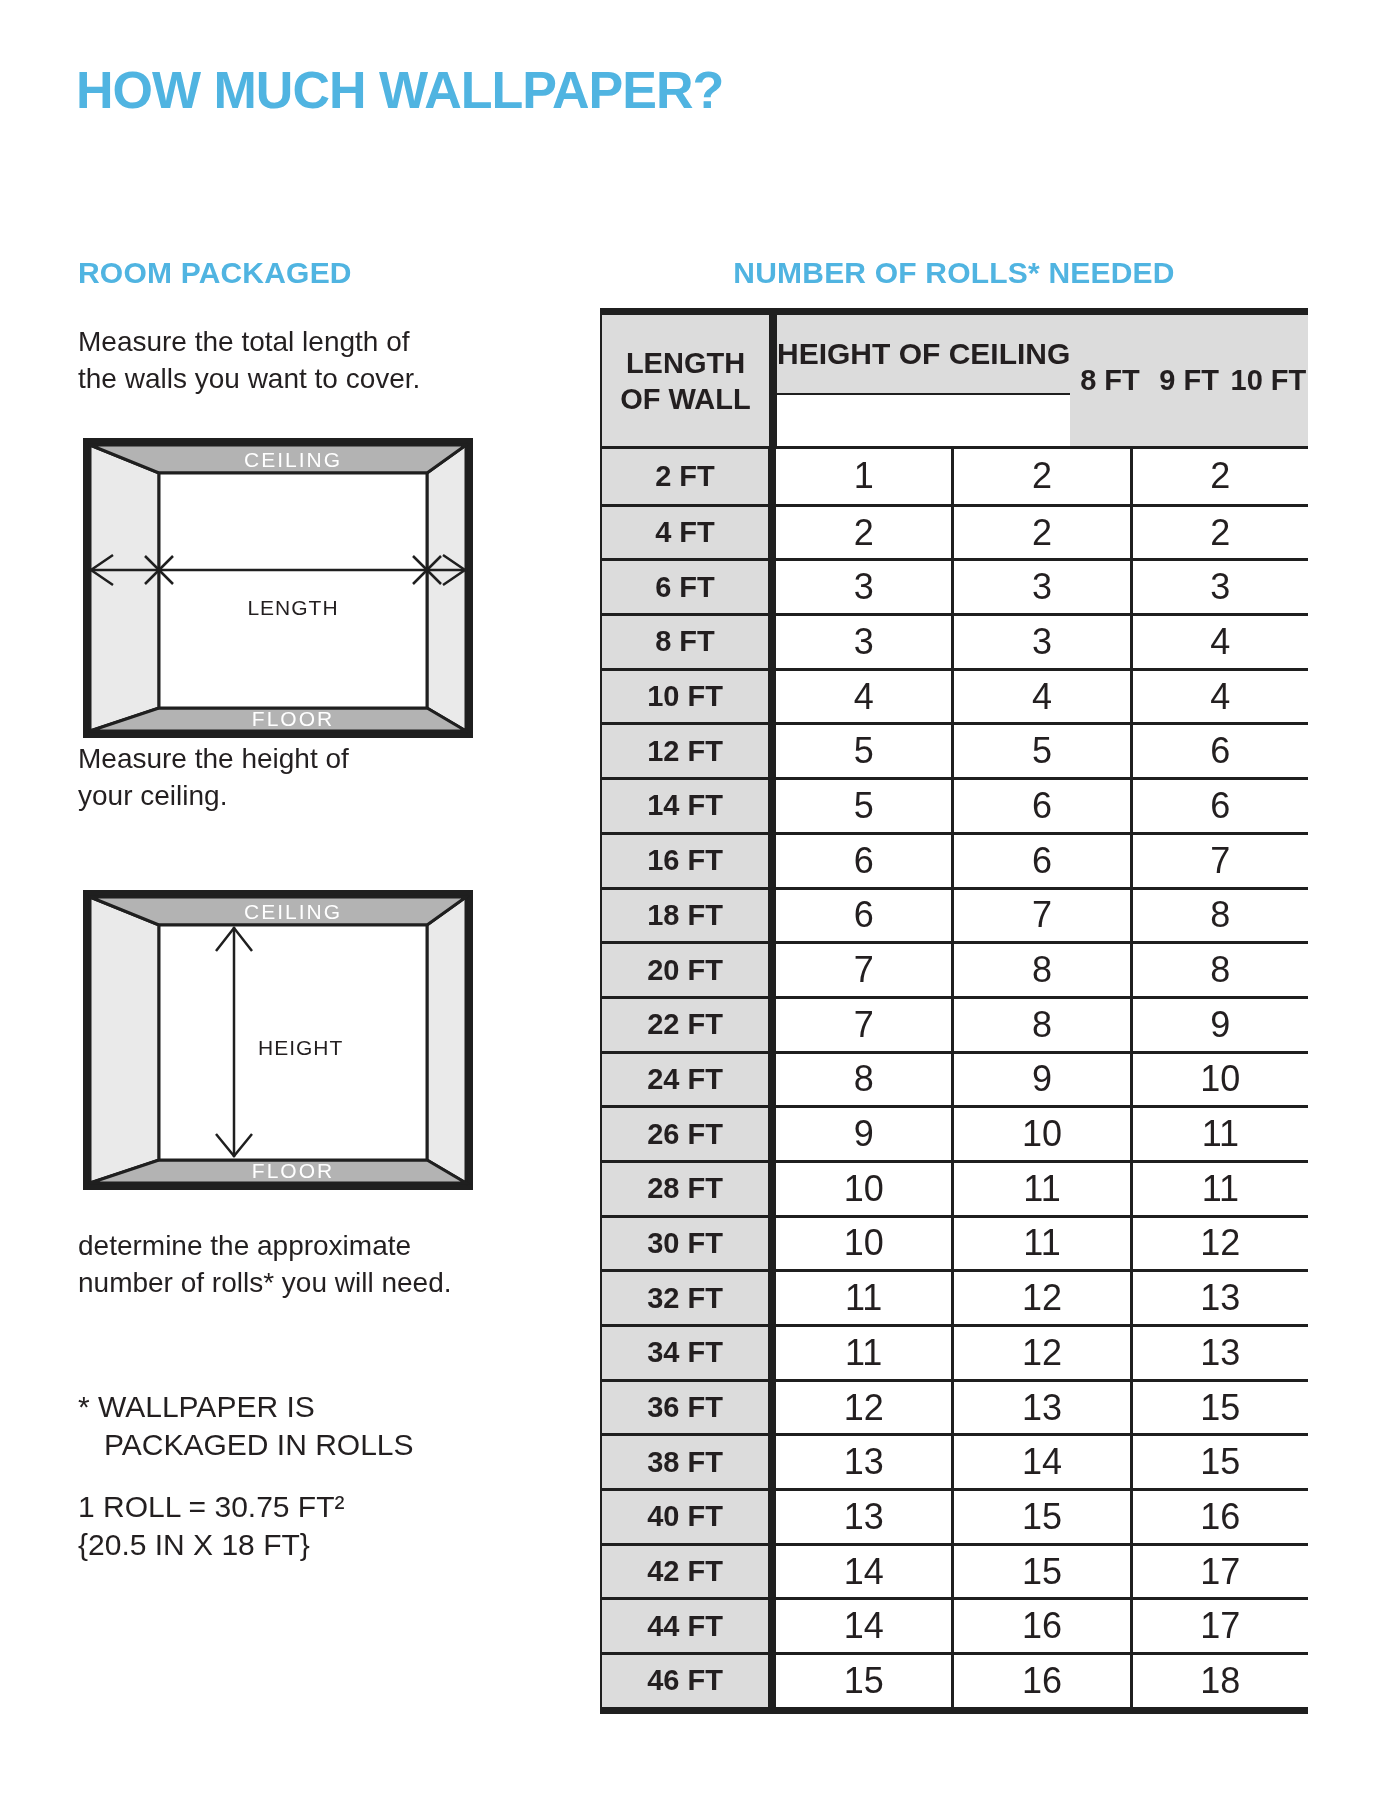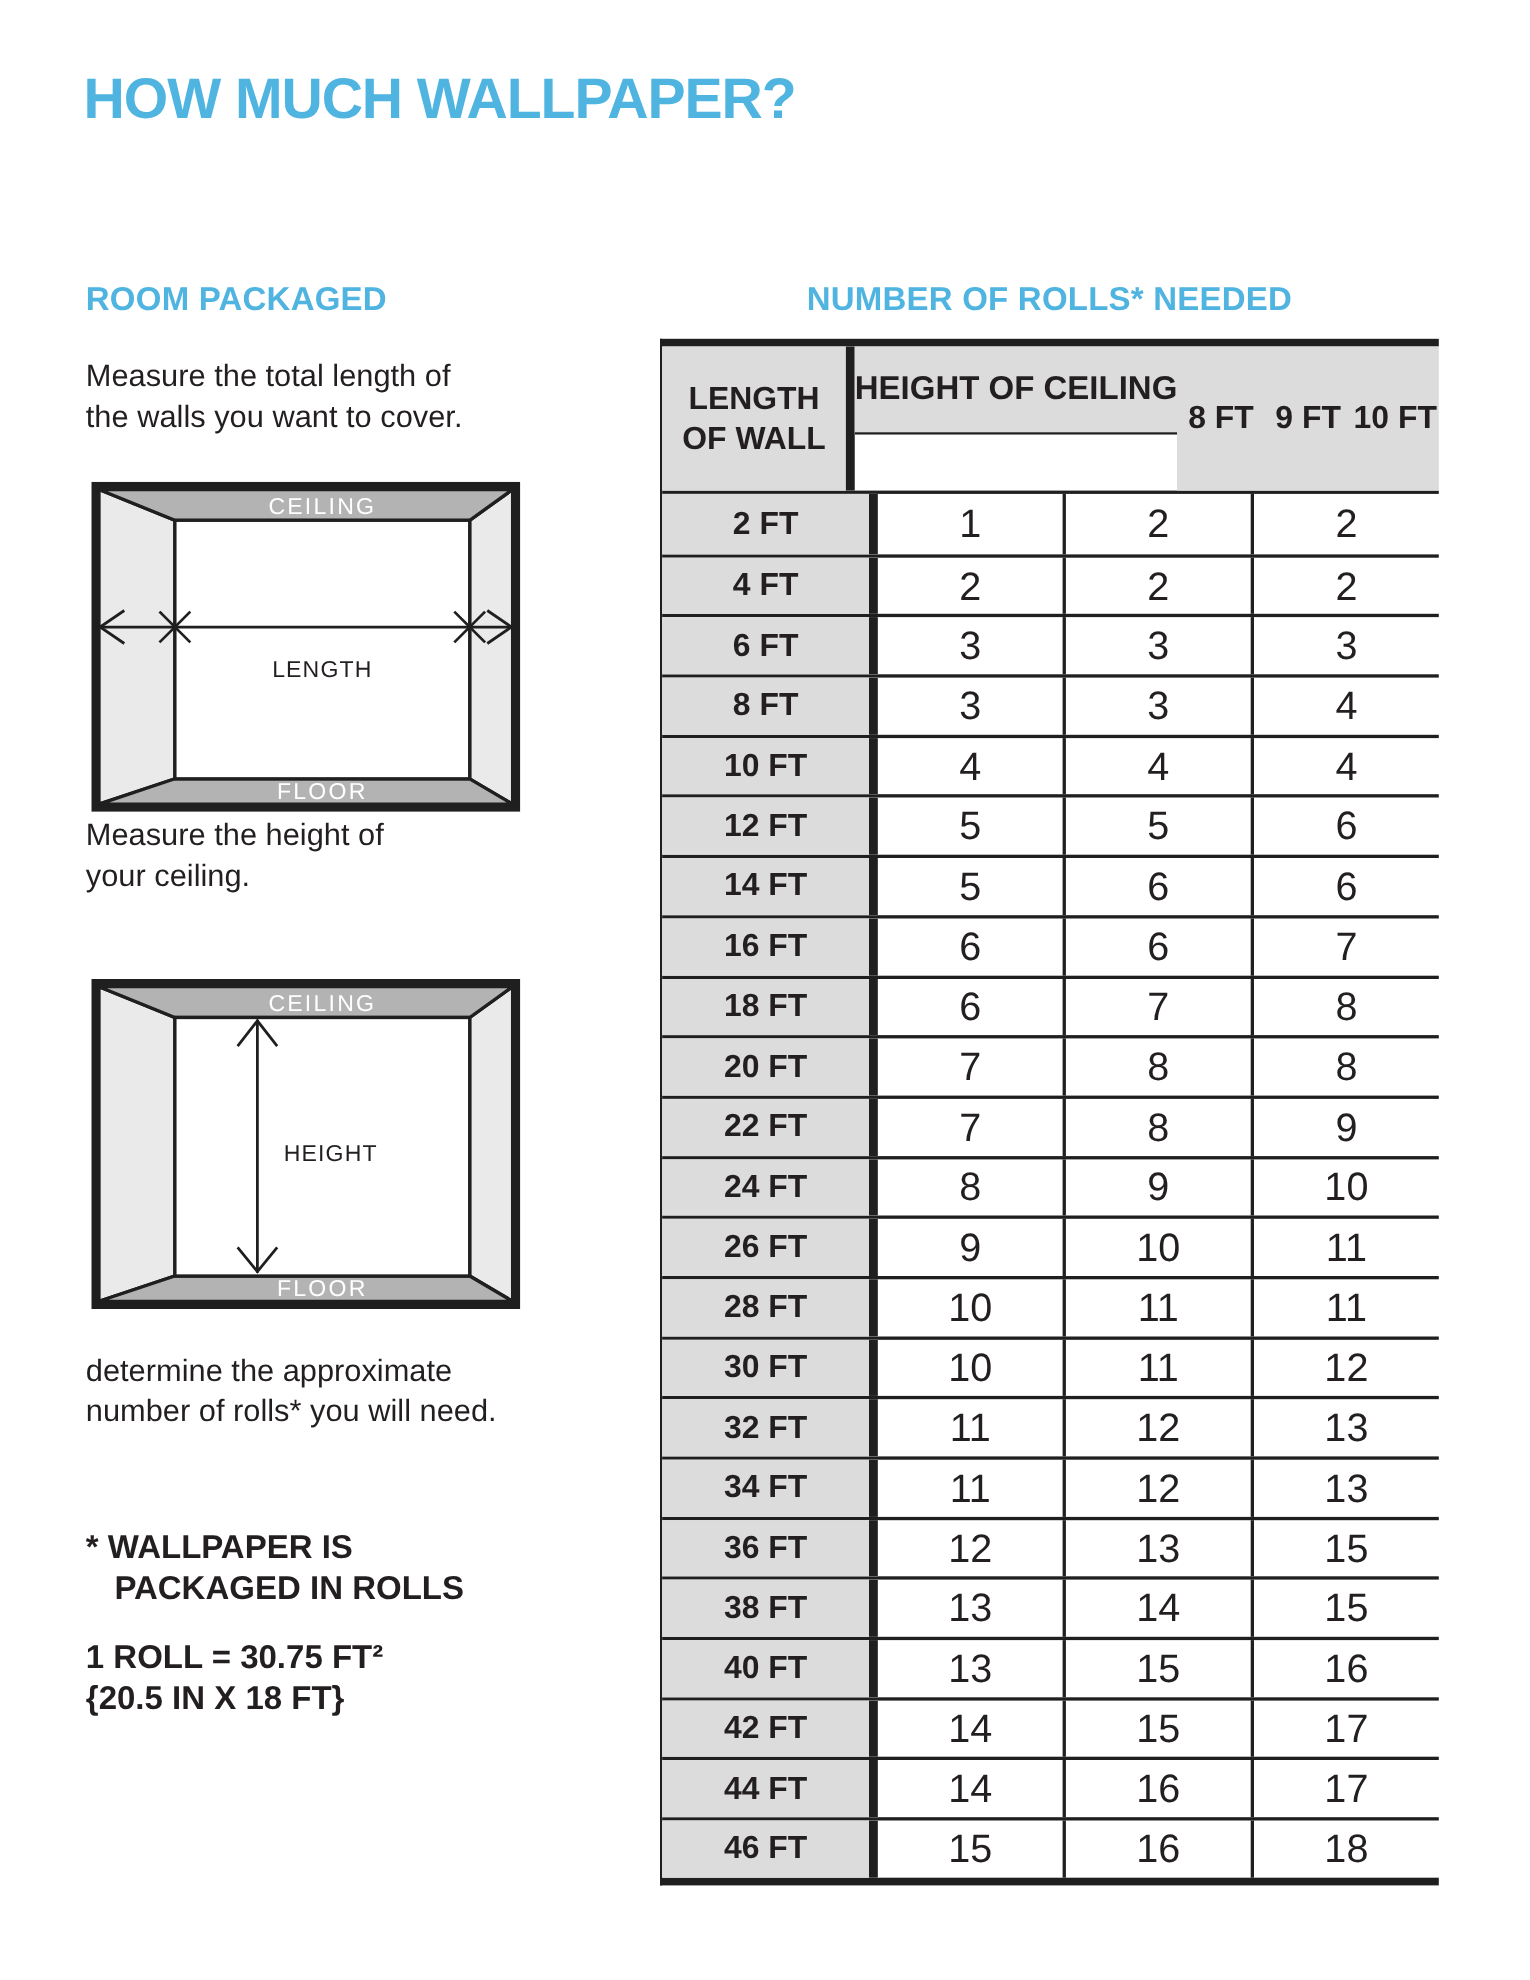--- a/index.html
+++ b/index.html
@@ -17,21 +17,21 @@
   .section-heading{
     font-size:30px;font-weight:bold;color:#50b4e1;letter-spacing:0.2px;
     white-space:nowrap;
   }
   .heading-left{left:78px;top:256px;}
   .heading-right{left:600px;top:256px;width:708px;text-align:center;}
   .para{font-size:28px;line-height:37px;color:#231f20;}
   .para1{left:78px;top:323px;}
   .para2{left:78px;top:740px;}
   .para3{left:78px;top:1227px;}
-  .bold-note{font-size:30px;font-weight:bold;line-height:38px;color:#231f20;}
+  .bold-note{font-size:30px;font-weight:normal;line-height:38px;color:#231f20;}
   .footnote{left:78px;top:1388px;}
   .footnote .indent{padding-left:26px;}
   .roll-info{left:78px;top:1488px;}
   .diagram1{left:83px;top:438px;}
   .diagram2{left:83px;top:890px;}
 
   
   .rolls-table{
     left:600px;top:308px;width:708px;box-sizing:border-box;
     border-top:7px solid #1f1f1f;
@@ -52,21 +52,21 @@
     background:#dcdcdc;display:flex;align-items:center;justify-content:center;
     font-size:30px;font-weight:bold;
   }
   .subrow{flex:1;display:flex;background:#dcdcdc;}
   .subcell{flex:1;display:flex;align-items:center;justify-content:center;
     font-size:29px;font-weight:bold;}
   .tbody{}
   .trow{display:flex;height:54.7px;box-sizing:border-box;}
   .trow + .trow{border-top:3px solid #1f1f1f;}
   .trow .tlabel{
-    width:196px;box-sizing:border-box;border-right:8px solid #1f1f1f;
+    width:174px;box-sizing:border-box;border-right:8px solid #1f1f1f;
     background:#dcdcdc;display:flex;align-items:center;justify-content:center;
     font-size:29px;font-weight:bold;
   }
   .trow .tcell{
     flex:1 1 0;display:flex;align-items:center;justify-content:center;
     font-size:36px;font-weight:normal;box-sizing:border-box;
   }
   .trow .tcell + .tcell{border-left:3px solid #1f1f1f;}
 
   

